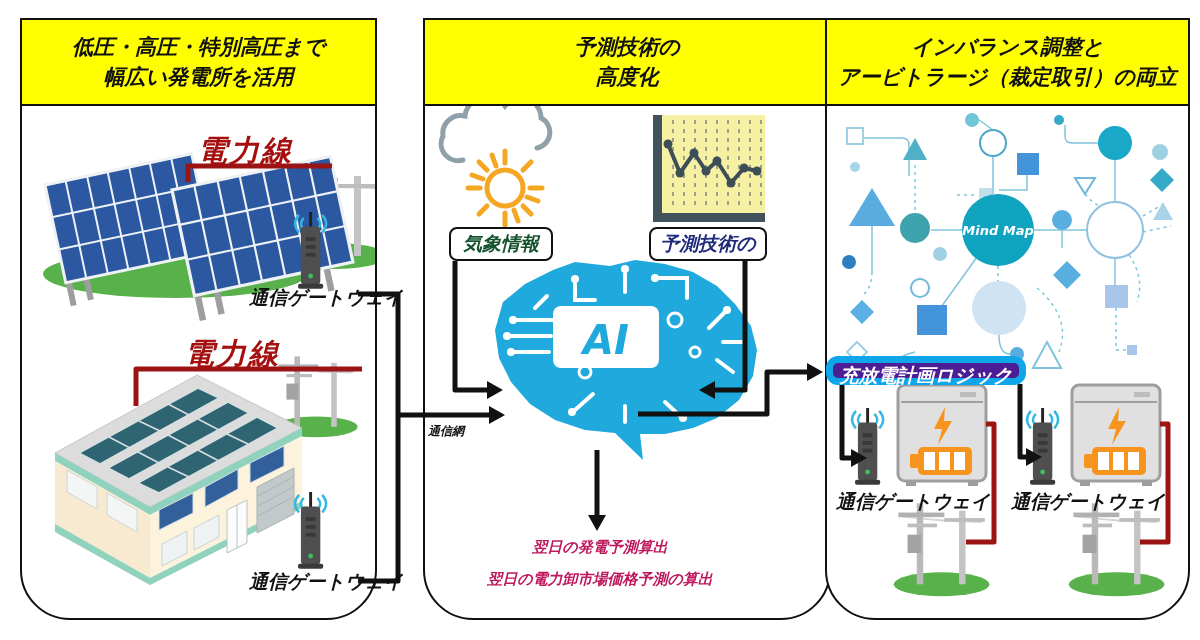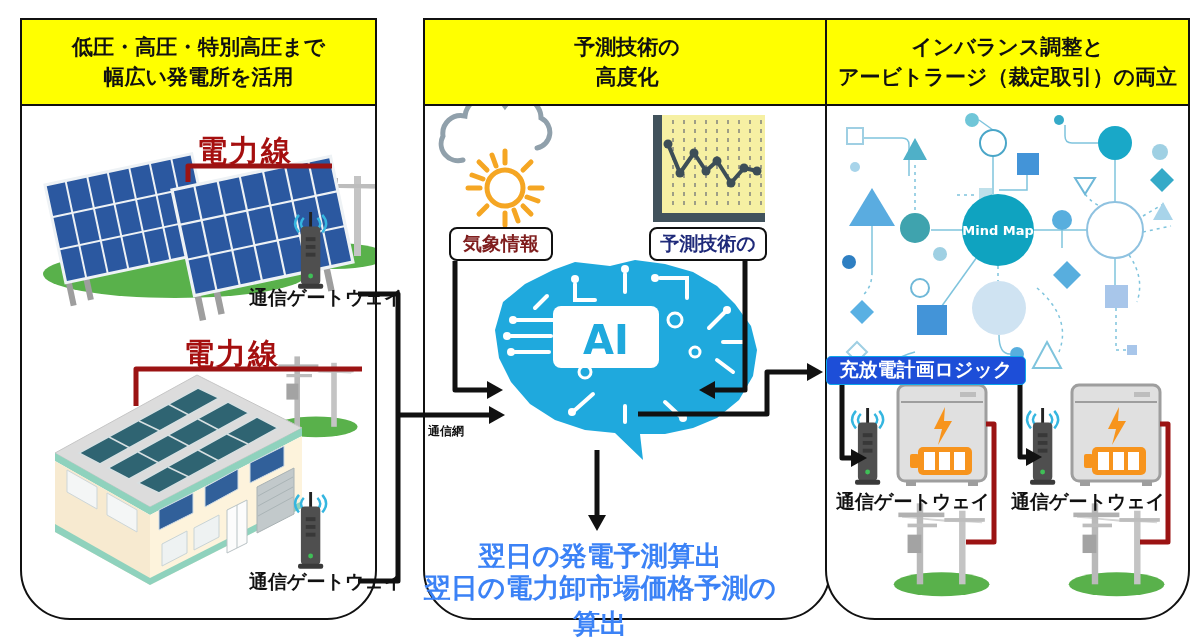--- a/index.html
+++ b/index.html
@@ -1,39 +1,39 @@
 <!DOCTYPE html>
 <html><head>
 <meta charset="utf-8">
 <style>
   html,body{margin:0;padding:0;background:#fff;}
   .stage{position:relative;width:1200px;height:640px;background:#fff;overflow:hidden;
-         font-family:"DejaVu Sans","Liberation Sans",sans-serif;}
+         font-family:"DejaVu Sans","Liberation Sans",sans-serif;font-style:italic;}
   .panel{position:absolute;top:18px;background:#fff;border:2px solid #111;
          border-radius:0 0 50px 50px;box-sizing:border-box;}
   #panel-left{left:20px;width:357px;height:602px;}
   #panel-middle{left:423px;width:408px;height:602px;}
   #panel-right{left:825px;width:365px;height:602px;}
   .hdr{background:#ffff00;border-bottom:2px solid #111;text-align:center;
        font-weight:bold;color:#111;height:86px;box-sizing:border-box;
        display:flex;flex-direction:column;justify-content:center;gap:4px;
        font-size:21px;line-height:1.25;}
   .panel-svg{position:absolute;left:0;top:86px;}
   .lbl{position:absolute;font-weight:bold;color:#111;white-space:nowrap;z-index:10;}
   .lbl-power{color:#a50f0f;font-size:30px;letter-spacing:2px;}
   .lbl-gw{font-size:19px;}
   .lbl-net{font-size:12px;}
   .tagbox{position:absolute;z-index:10;background:#fff;border:2.5px solid #111;border-radius:8px;
           font-weight:bold;font-size:19px;text-align:center;box-sizing:border-box;}
-  #weather-tag{left:449px;top:227px;width:104px;height:34px;line-height:29px;color:#7f1d1d;}
+  #weather-tag{left:449px;top:227px;width:104px;height:34px;line-height:29px;color:#14532d;}
   #market-tag{left:649px;top:227px;width:118px;height:34px;line-height:29px;color:#1f2a7a;}
-  #logic-tag{left:826px;top:356px;width:200px;height:29px;line-height:25px;background:#1d4ed8;
-             color:#fff;border-radius:5px;border:1px solid #0ea5e9;}
-  .out-red{position:absolute;left:423px;width:354px;text-align:center;color:#3b82f6;
-           font-weight:bold;font-size:27px;z-index:10;}
+  #logic-tag{left:826px;top:356px;width:200px;height:29px;line-height:25px;background:#4c1d95;
+             color:#fff;border-radius:12px;border:7px solid #0ea5e9;}
+  .out-red{position:absolute;left:423px;width:354px;text-align:center;color:#be185d;
+           font-weight:bold;font-size:15px;z-index:10;}
   #overlay{position:absolute;left:0;top:0;z-index:5;pointer-events:none;}
 </style>
 </head>
 <body>
 
 <div class="stage">
 
   <div class="panel" id="panel-left">
     <div class="hdr">
       <div>低圧・高圧・特別高圧まで</div>

